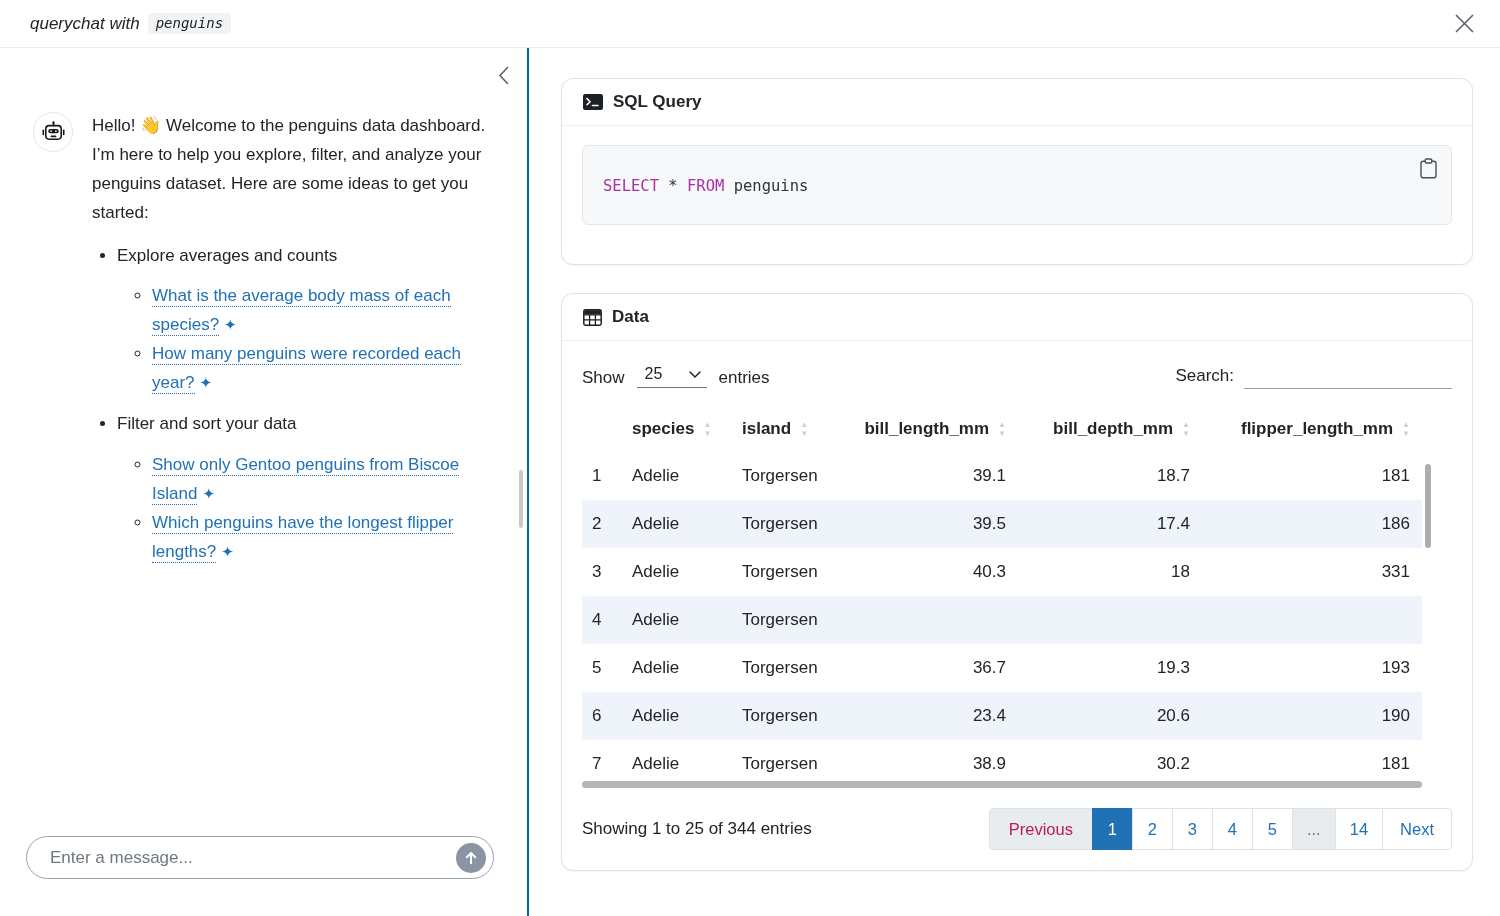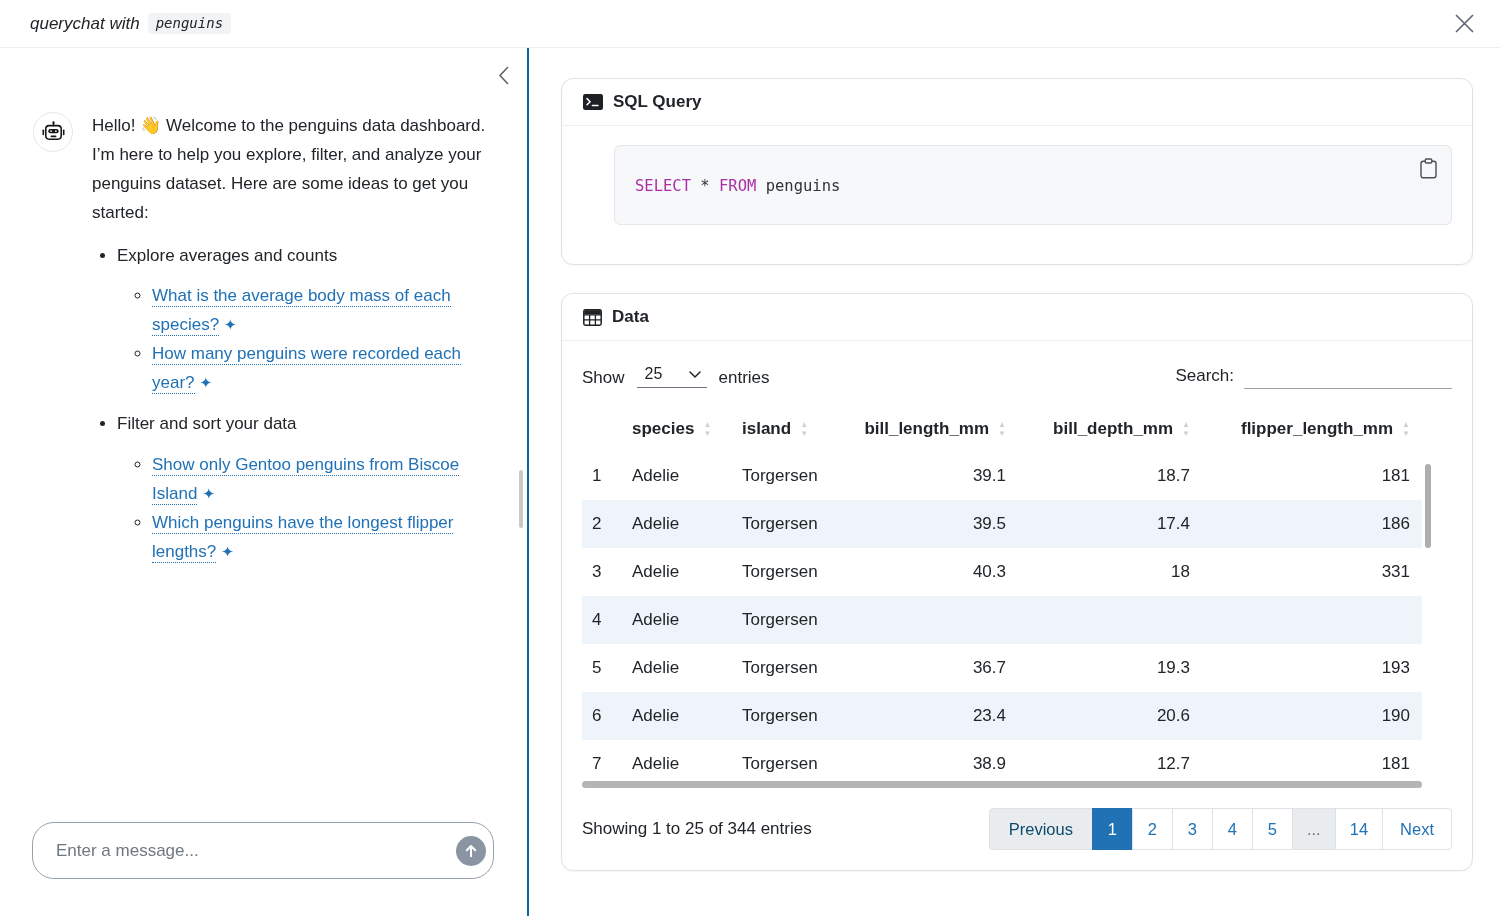--- a/index.html
+++ b/index.html
@@ -38,21 +38,21 @@
   .suggestions ul.sub { list-style:circle; padding-left:23px; margin:12px; }
   .suggestion-link { color:#2171b5; text-decoration:none; }
   .link-text { border-bottom:1px dotted #2171b5; padding-bottom:1px; }
   .sparkle { margin-left:5px; font-size:15px; border:none; }
   .closing { margin-top:25px !important; }
   .chat-scrollbar-thumb {
     position:absolute; right:4px; top:422px; width:4px; height:58px;
     background:#c9c9c9; border-radius:2px;
   }
   .chat-input-bar {
-    position:absolute; left:32px; right:33px; bottom:37px; height:57px;
+    position:absolute; left:26px; right:33px; bottom:37px; height:43px;
     border:1px solid #97a1ab; border-radius:22px;
     display:flex; align-items:center; padding:0 7px 0 21px; background:#fff;
   }
   .chat-input-bar input {
     border:none; outline:none; flex:1; font-size:17px; color:#212529; background:transparent;
     font-family:inherit;
   }
   .chat-input-bar input::placeholder { color:#6f7780; }
   .send-btn {
     width:30px; height:30px; border-radius:50%; border:none; background:#8a94a3;
@@ -65,21 +65,21 @@
     box-shadow:0 1px 2px rgba(0,0,0,.04);
   }
   .sql-card { margin-bottom:28px; }
   .card-header {
     padding:13px 21px; border-bottom:1px solid #edf0f2; font-size:17px; font-weight:700;
     display:flex; align-items:center; gap:10px; border-radius:8px 8px 0 0;
   }
   .card-body { padding:19px 20px; }
   .code-block {
     position:relative; background:#f7f8f9; border:1px solid #e4e7e9; border-radius:6px;
-    padding:31px 20px 29px; margin-bottom:20px;margin-left:32px;
+    padding:31px 20px 29px; margin-bottom:20px;
   }
   .code-block code {
     font-family:"DejaVu Sans Mono","Liberation Mono",monospace; font-size:15.5px; color:#303336;
   }
   .code-block .kw { color:#ab2fa6; }
   .copy-btn { position:absolute; top:9px; right:11px; background:none; border:none; padding:3px; cursor:pointer; line-height:0; }
   
   .data-card .card-body { padding:18px 20px 20px; }
   .controls { display:flex; justify-content:space-between; align-items:center; font-size:17px; margin-top:3px; }
   .show-entries { display:flex; align-items:flex-end; }
@@ -115,21 +115,21 @@
   .table-hscroll { position:absolute; left:0; bottom:2px; width:840px; height:7px; background:#b5b5b5; border-radius:4px; }
   .table-footer { display:flex; justify-content:space-between; align-items:center; margin-top:18px; font-size:17px; }
   .pagination { display:flex; }
   .page-btn {
     min-width:41px; height:42px; display:flex; align-items:center; justify-content:center;
     border:1px solid #dee2e6; background:#fff; color:#2171b5; font-size:16.5px;
     padding:0 14px; margin-left:-1px; text-decoration:none; cursor:pointer;
   }
   .page-btn:first-child { border-radius:4px 0 0 4px; margin-left:0; padding:0 19px; }
   .page-btn:last-child { border-radius:0 4px 4px 0; padding:0 17px; }
-  .page-btn.disabled { background:#e9ecef; color:#0c4a6e; cursor:default; }
+  .page-btn.disabled { background:#e9ecef; color:#be185d; cursor:default; }
   .page-btn.ellipsis { background:#e9ecef; color:#6c757d; cursor:default; }
   .page-btn.active { background:#2171b5; border-color:#2171b5; color:#fff; }
 </style>
 </head>
 <body>
 
 <header class="app-header">
   <div class="app-title">
     <span>querychat with</span>
     <code class="dataset-badge">penguins</code>
@@ -336,21 +336,21 @@
                   <td>Torgersen</td>
                   <td class="num">23.4</td>
                   <td class="num">20.6</td>
                   <td class="num">190</td>
                 </tr>
                 <tr>
                   <td class="rownum">7</td>
                   <td>Adelie</td>
                   <td>Torgersen</td>
                   <td class="num">38.9</td>
-                  <td class="num">12.7</td>
+                  <td class="num">30.2</td>
                   <td class="num">181</td>
                 </tr>
               </tbody>
           </table>
           <div class="table-vscroll"></div>
           <div class="table-hscroll"></div>
         </div>
 
         <div class="table-footer">
           <div>Showing 1 to 25 of 344 entries</div>

